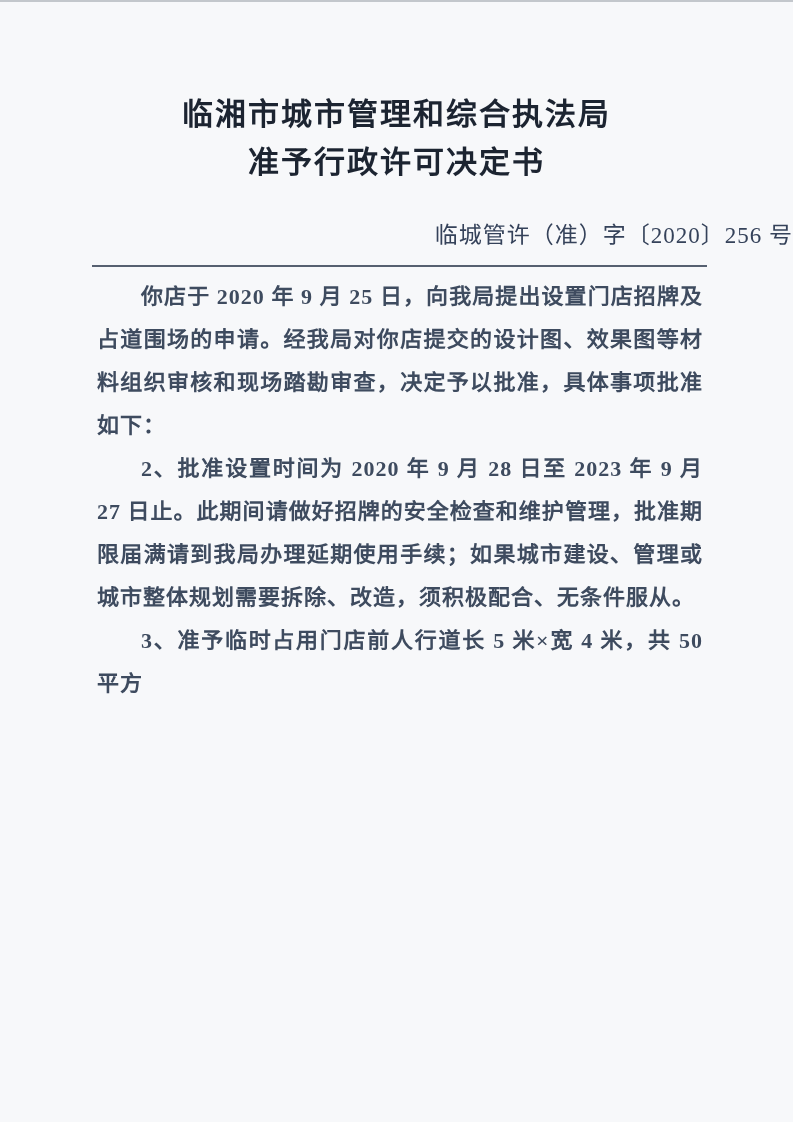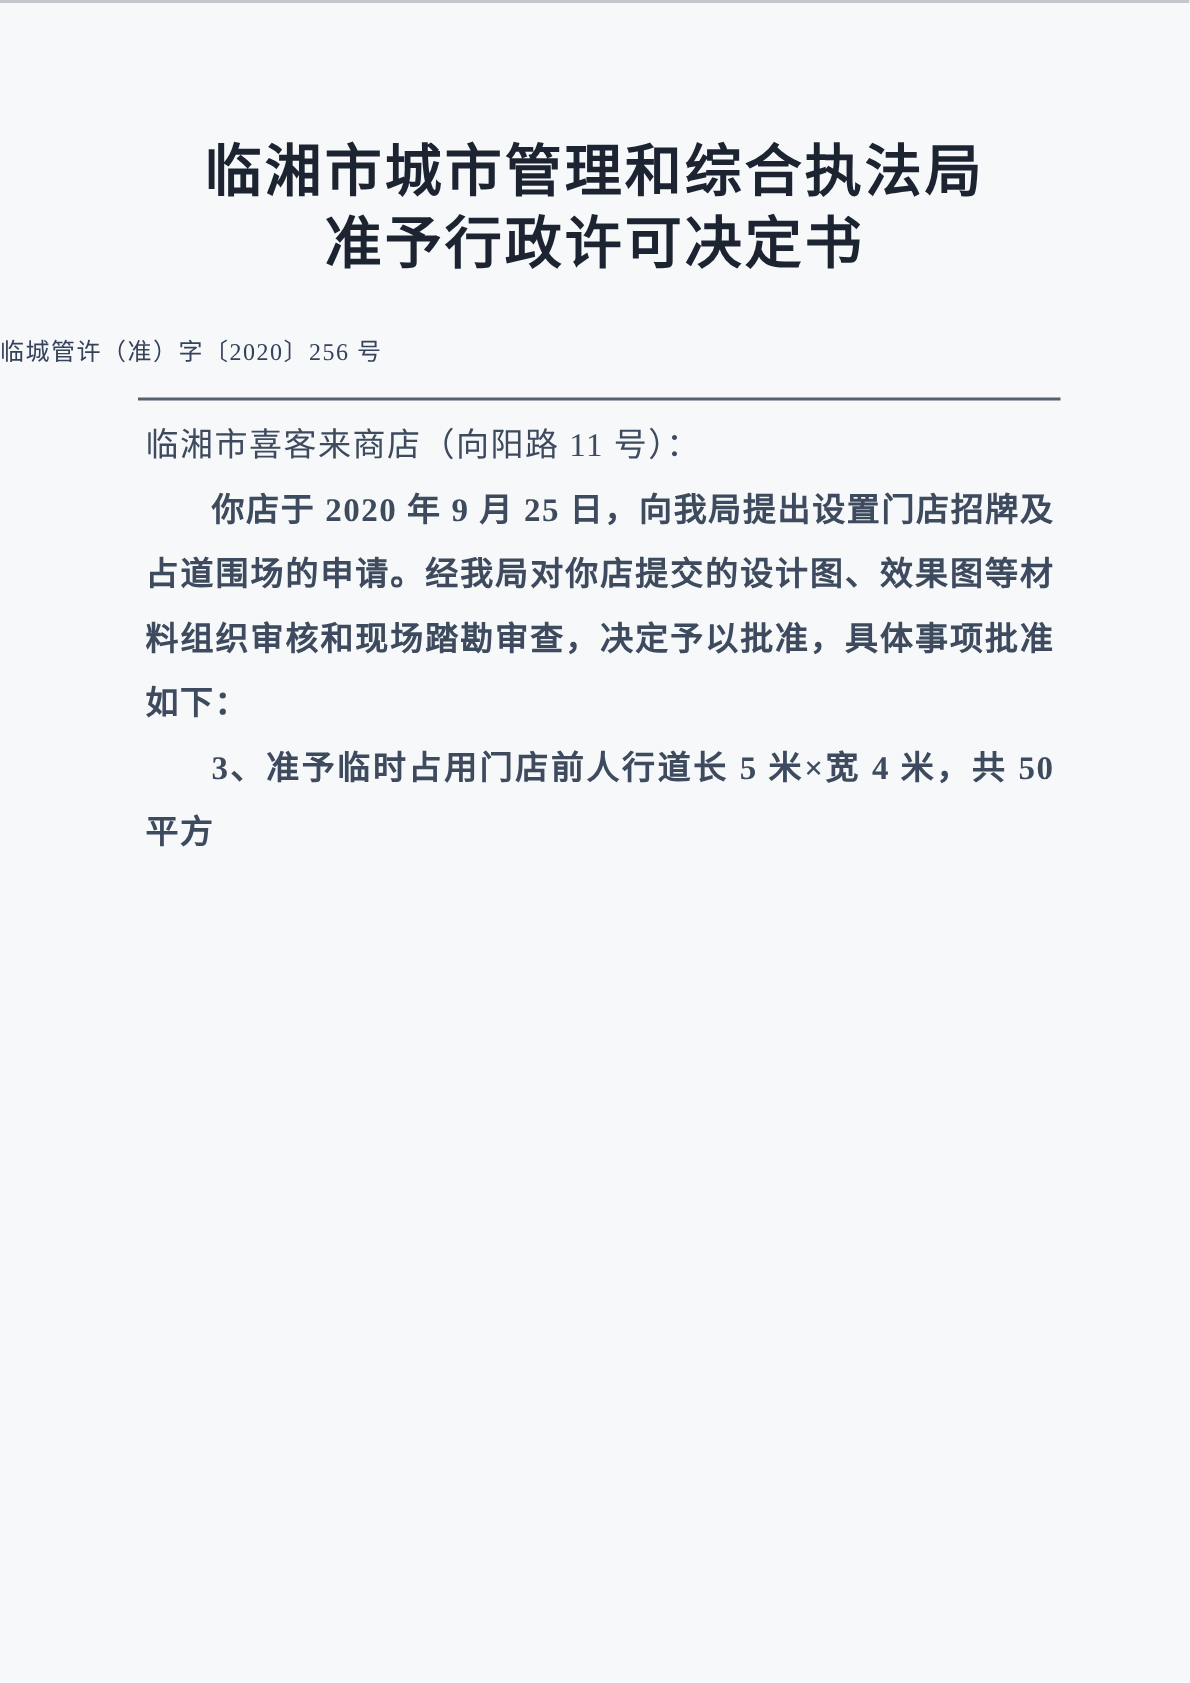--- a/index.html
+++ b/index.html
@@ -16,29 +16,29 @@
     border-top: 2px solid #c3c7cc;
     box-sizing: border-box;
     overflow: hidden;
     font-family: "Liberation Serif", "DejaVu Serif", serif;
   }
   .title-block {
     padding-top: 89px;
     text-align: center;
     color: #1c2431;
     font-weight: bold;
-    font-size: 38px;
+    font-size: 31px;
     line-height: 48px;
     letter-spacing: 2px;
   }
   .doc-number {
     margin-top: 36px;
-    text-align: left;
+    text-align: right;
     color: #35425a;
-    font-size: 16px;
+    font-size: 23px;
     line-height: 26px;
     letter-spacing: 1px;
   }
   .divider {
     margin: 16px 86px 0 92px;
     border-top: 2px solid #566070;
     height: 0;
   }
   .doc-body {
     margin: 8px 90px 0 97px;
@@ -64,17 +64,17 @@
 <body>
 
 <div class="page">
   <div class="title-block">
     <div class="title-line">临湘市城市管理和综合执法局</div>
     <div class="title-line">准予行政许可决定书</div>
   </div>
   <div class="doc-number">临城管许（准）字〔2020〕256 号</div>
   <div class="divider"></div>
   <div class="doc-body">
-    <p class="salutation">临湘市喜客来商店（向阳路 11 号）：</p>
     <p class="para">你店于 2020 年 9 月 25 日，向我局提出设置门店招牌及占道围场的申请。经我局对你店提交的设计图、效果图等材料组织审核和现场踏勘审查，决定予以批准，具体事项批准如下：</p>
+    <p class="para">2、批准设置时间为 2020 年 9 月 28 日至 2023 年 9 月 27 日止。此期间请做好招牌的安全检查和维护管理，批准期限届满请到我局办理延期使用手续；如果城市建设、管理或城市整体规划需要拆除、改造，须积极配合、无条件服从。</p>
     <p class="para">3、准予临时占用门店前人行道长 5 米×宽 4 米，共 50 平方</p>
   </div>
 </div>
 
 </body></html>

